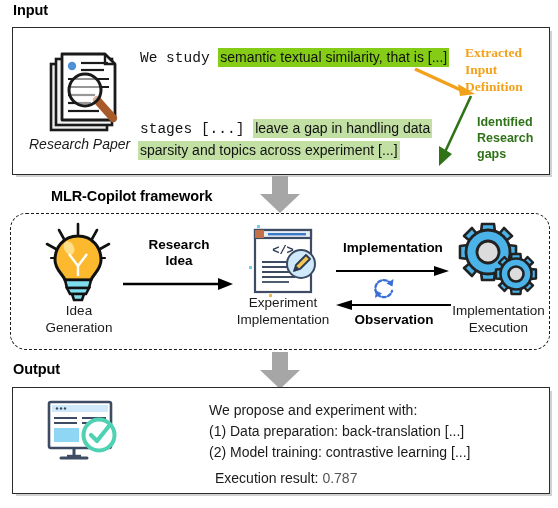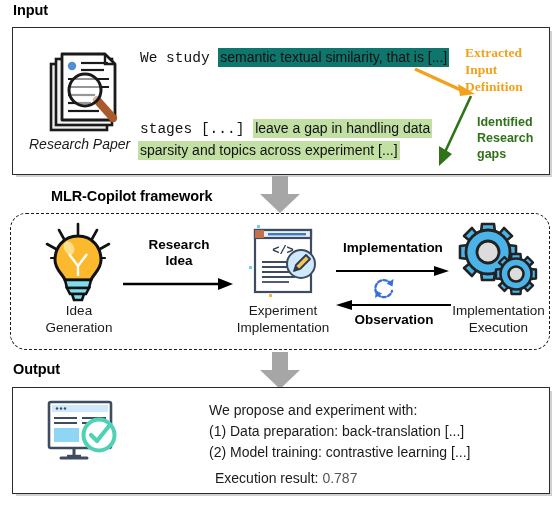--- a/index.html
+++ b/index.html
@@ -38,21 +38,21 @@
   .inp-line{position:absolute;white-space:nowrap;}
   .txt-serif{
     font-family:Liberation Mono, monospace;
     font-size:14.5px;color:#111;
   }
   .hl{
     font-family:"Liberation Sans", sans-serif;
     font-size:14px;color:#111;
     padding:1px 2px 2px 2px;
   }
-  .hl-amber{background:#0f766e;}
+  .hl-amber{background:#84cc16;}
   .hl-green{background:#C2E0A4;}
 
   
   .anno-amber{
     position:absolute;
     font-family:"Liberation Serif", serif;
     font-weight:bold;font-size:13.5px;
     color:#F2A11B;line-height:17px;
   }
   .anno-green{
@@ -244,21 +244,21 @@
         <line x1="23" y1="50" x2="64" y2="50"></line>
         <line x1="23" y1="55" x2="56" y2="55"></line>
         <line x1="23" y1="60" x2="50" y2="60"></line>
       </g>
 
       <circle cx="62" cy="42" r="14" fill="#CFE9FA" stroke="#3D4C63" stroke-width="2"></circle>
       <path d="M55 49 L57 43 L67 33 L71 37 L61 47 Z" fill="#F5C451" stroke="#2A3A52" stroke-width="1.8" stroke-linejoin="round"></path>
       <path d="M55 49 L57.5 44 L60.5 47 Z" fill="#2A3A52"></path>
     </svg>
   </div>
-  <div class="node-label" style="left:212px;top:88px;width:120px;">
+  <div class="node-label" style="left:212px;top:80px;width:120px;">
     <div>Experiment</div>
     <div>Implementation</div>
   </div>
 
   <div class="edge-label" style="left:312px;top:26px;width:140px;">
     <div>Implementation</div>
   </div>
   <div class="icon" style="left:325px;top:50px;width:115px;height:14px;">
     <svg width="115" height="14" viewBox="0 0 115 14">
       <line x1="0" y1="7" x2="101" y2="7" stroke="#000" stroke-width="2.2"></line>

